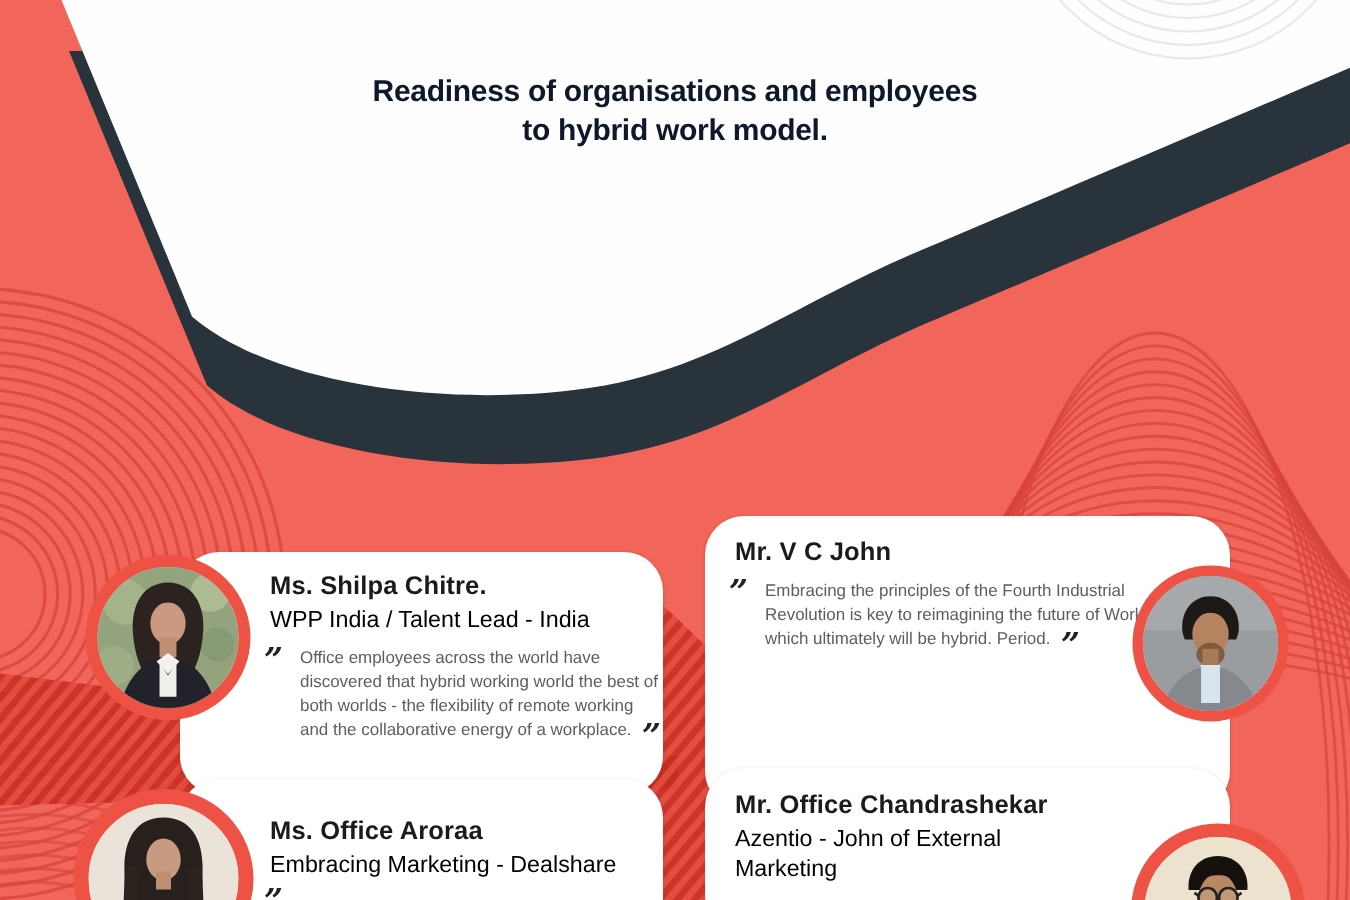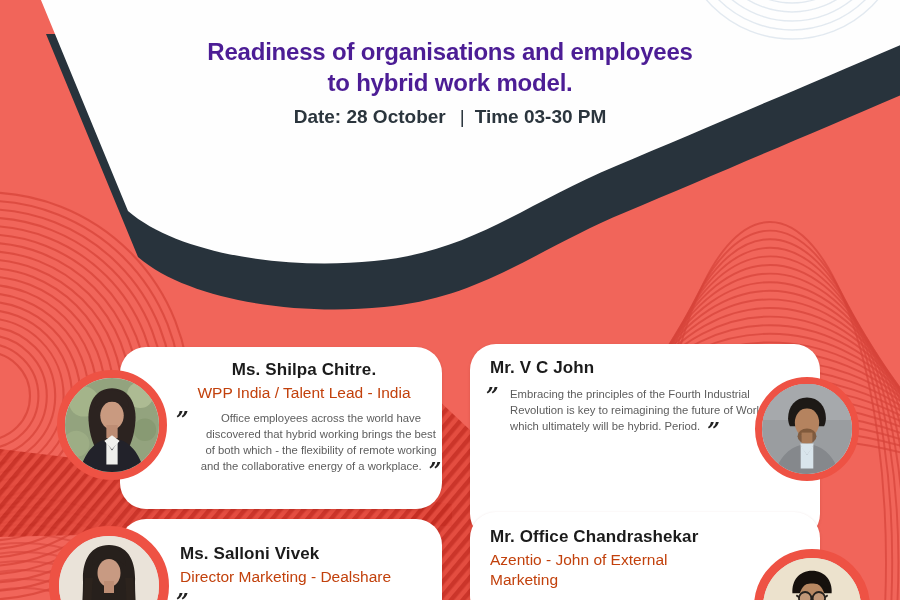--- a/index.html
+++ b/index.html
@@ -8,44 +8,44 @@
     background:#f1655a;
     font-family:"Liberation Sans",sans-serif;
     -webkit-font-smoothing:antialiased;
   }
   .poster *{box-sizing:border-box;}
   #bg{position:absolute;left:0;top:0;width:900px;height:600px;z-index:0;}
 
   
   .hero{position:absolute;left:90px;top:36px;width:720px;text-align:center;z-index:2;}
   .hero h1{
-    margin:0;font-size:24px;font-weight:700;line-height:1.3;
-    letter-spacing:-0.2px;color:#4c1d95;white-space:pre-line;
+    margin:12px;font-size:20px;font-weight:700;line-height:1.3;
+    letter-spacing:-0.2px;color:#0f172a;white-space:pre-line;
   }
   .datetime{margin-top:8px;font-size:19px;font-weight:700;color:#2b353d;}
   .datetime .sep{display:inline-block;margin:0 10px 0 14px;font-weight:400;color:#2b353d;}
 
   
   .card{
     position:absolute;background:#fff;border-radius:26px;z-index:2;
     box-shadow:0 1px 3px rgba(120,20,10,0.18);
   }
-  .card-1{left:120px;top:347px;width:322px;height:162px;text-align:center;}
+  .card-1{left:120px;top:368px;width:322px;height:162px;}
   .card-2{left:470px;top:344px;width:350px;height:196px;}
   .card-3{left:120px;top:519px;width:322px;height:110px;}
   .card-4{left:470px;top:512px;width:350px;height:110px;}
 
   .info{position:relative;height:100%;}
   .card-1 .info{padding:13px 14px 0 60px;}
   .card-2 .info{padding:14px 95px 0 20px;}
   .card-3 .info{padding:25px 14px 0 60px;}
   .card-4 .info{padding:15px 95px 0 20px;}
 
   .info h2{margin:0 0 3px 0;font-size:17px;font-weight:700;color:#1b1b1b;letter-spacing:0.1px;}
-  .role{margin:0;font-size:15.5px;font-weight:400;color:#c2410c;line-height:1.32;white-space:pre-line;}
+  .role{margin:0;font-size:15.5px;font-weight:400;color:#000000;line-height:1.32;white-space:pre-line;}
 
   .quote{position:relative;margin:8px 0 0 0;padding-left:20px;
     font-size:11.3px;line-height:1.4;color:#5d5d5d;}
   .card-2 .quote{margin-top:9px;width:290px;}
   .card-1 .quote{width:262px;}
   .qm{font-family:"DejaVu Serif",serif;font-style:italic;font-weight:700;
     color:#222;font-size:22px;line-height:0;}
   .qm.open{position:absolute;left:-4px;top:8px;}
   .qm.close{display:inline-block;margin-left:7px;vertical-align:-8px;}
   .card-3 .quote{margin-top:6px;color:#8a8a8a;}
@@ -147,30 +147,27 @@
         <circle cx="792" cy="-74" r="86" stroke="#dfe7ee" stroke-width="1.4" opacity="0.9"></circle>
         <circle cx="792" cy="-74" r="95" stroke="#dfe7ee" stroke-width="1.4" opacity="0.9"></circle>
         <circle cx="792" cy="-74" r="104" stroke="#dfe7ee" stroke-width="1.4" opacity="0.9"></circle>
         <circle cx="792" cy="-74" r="113" stroke="#dfe7ee" stroke-width="1.4" opacity="0.9"></circle>
       </g>
   </svg>
 
   <header class="hero">
     <h1>Readiness of organisations and employees
 to hybrid work model.</h1>
-    <div class="datetime">
-      <span>Date: 28 October</span><span class="sep">|</span><span>Time 03-30 PM</span>
-    </div>
   </header>
 
   <section class="card card-1">
     <div class="info">
       <h2>Ms. Shilpa Chitre.</h2>
       <p class="role">WPP India / Talent Lead - India</p>
-      <p class="quote"><span class="qm open">”</span><span>Office employees across the world have discovered that  hybrid working brings the best of both which - the flexibility of remote working and the collaborative energy of a workplace.</span><span class="qm close">”</span></p>
+      <p class="quote"><span class="qm open">”</span><span>Office employees across the world have discovered that  hybrid working world the best of both worlds - the flexibility of remote working and the collaborative energy of a workplace.</span><span class="qm close">”</span></p>
     </div>
   </section>
   <div class="photo-wrap photo-1">
     <svg viewBox="0 0 100 100">
       <rect width="100" height="100" fill="#93a37e"></rect>
       <circle cx="20" cy="25" r="16" fill="#b3c293" opacity=".55"></circle>
       <circle cx="80" cy="18" r="14" fill="#c8d4a8" opacity=".5"></circle>
       <circle cx="85" cy="55" r="12" fill="#7e9268" opacity=".5"></circle>
       <circle cx="12" cy="70" r="14" fill="#a8b88c" opacity=".5"></circle>
       <path d="M50 11 C33 11 24 26 25 45 C26 62 31 74 36 80 L64 80 C69 74 74 62 75 45 C76 26 67 11 50 11 Z" fill="#2c2320"></path>
@@ -200,22 +197,22 @@
       <rect x="44.5" y="55.5" width="11" height="3.6" rx="1.8" fill="#f3efe9"></rect>
       <rect x="44" y="54" width="12" height="12" fill="#a87a57"></rect>
       <path d="M42.5 66 L50 88 L57.5 66 Z" fill="#d9e5ec"></path>
       <path d="M14 100 C20 78 34 70 42 68 L50 79 L58 68 C66 70 80 78 86 100 Z" fill="#85888c"></path>
       <path d="M43 68 L50 79 L57 68 L57 94 L43 94 Z" fill="#d9e5ec"></path>
     </svg>
   </div>
 
   <section class="card card-3">
     <div class="info">
-      <h2>Ms. Salloni Vivek</h2>
-      <p class="role">Director Marketing - Dealshare</p>
+      <h2>Ms. Office Aroraa</h2>
+      <p class="role">Embracing Marketing - Dealshare</p>
       <p class="quote">
           <span class="qm open">”</span>
         </p>
     </div>
   </section>
   <div class="photo-wrap photo-3">
     <svg viewBox="0 0 100 100">
       <rect width="100" height="100" fill="#eae3d9"></rect>
       <path d="M50 9 C31 9 23 25 24 46 C24 66 21 88 24 100 L40 100 L40 70 L60 70 L60 100 L76 100 C79 88 76 66 76 46 C77 25 69 9 50 9 Z" fill="#27201c"></path>
       <ellipse cx="50" cy="37" rx="11.5" ry="14" fill="#c89a82"></ellipse>

